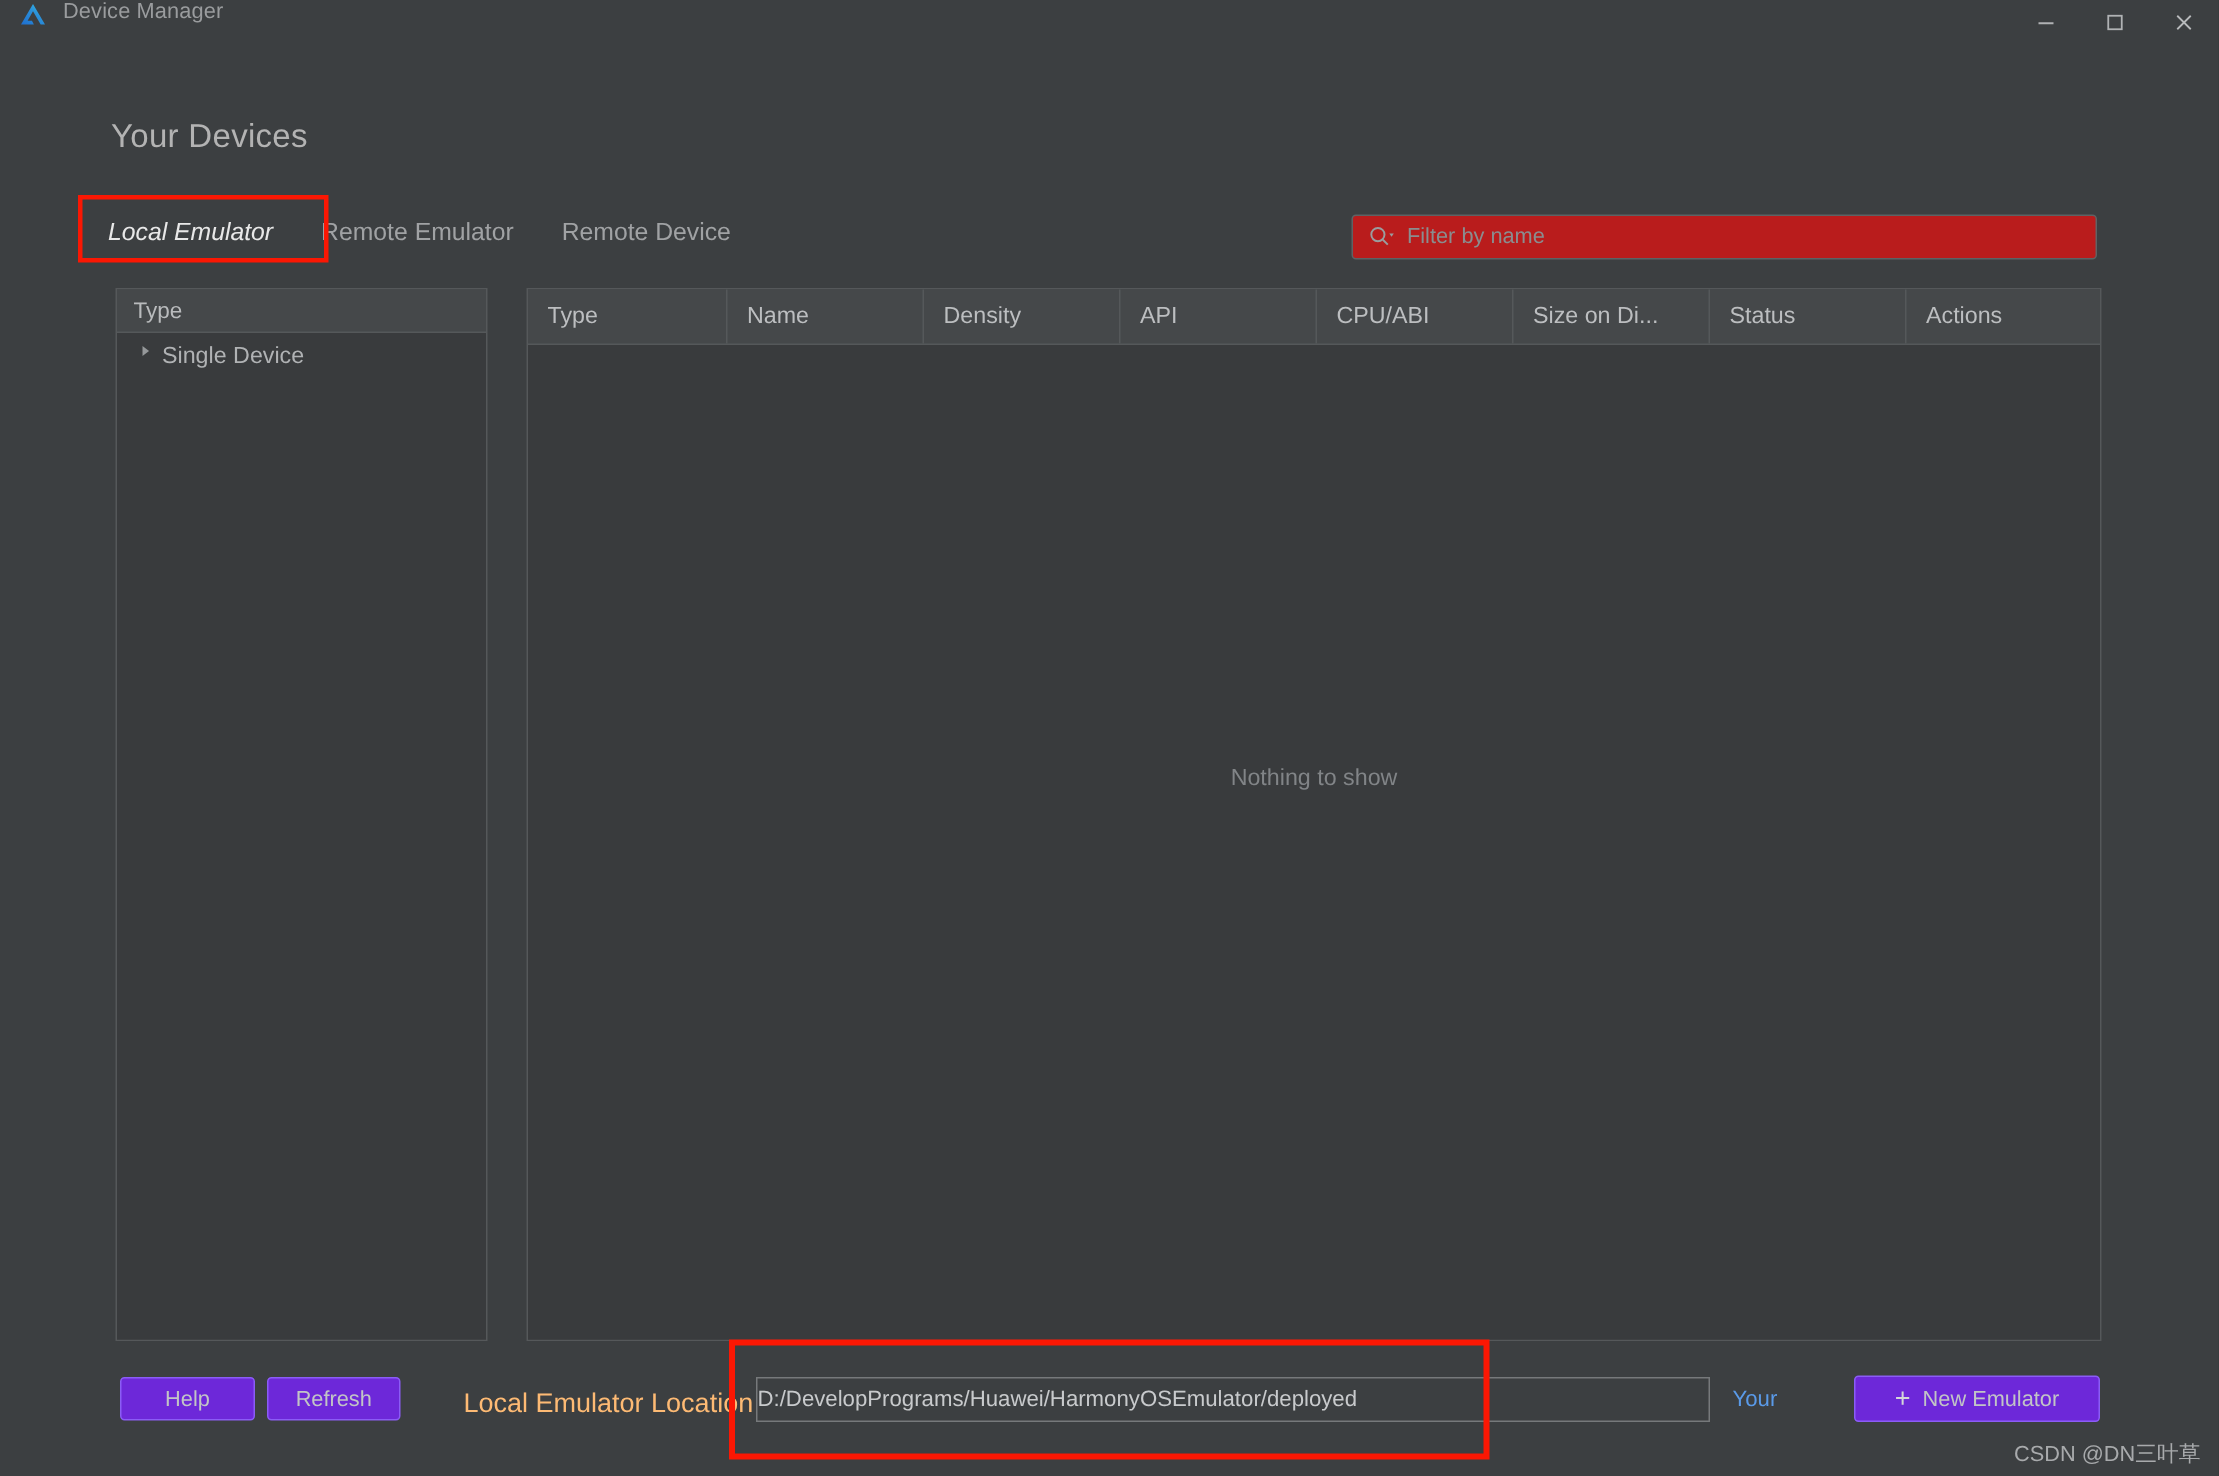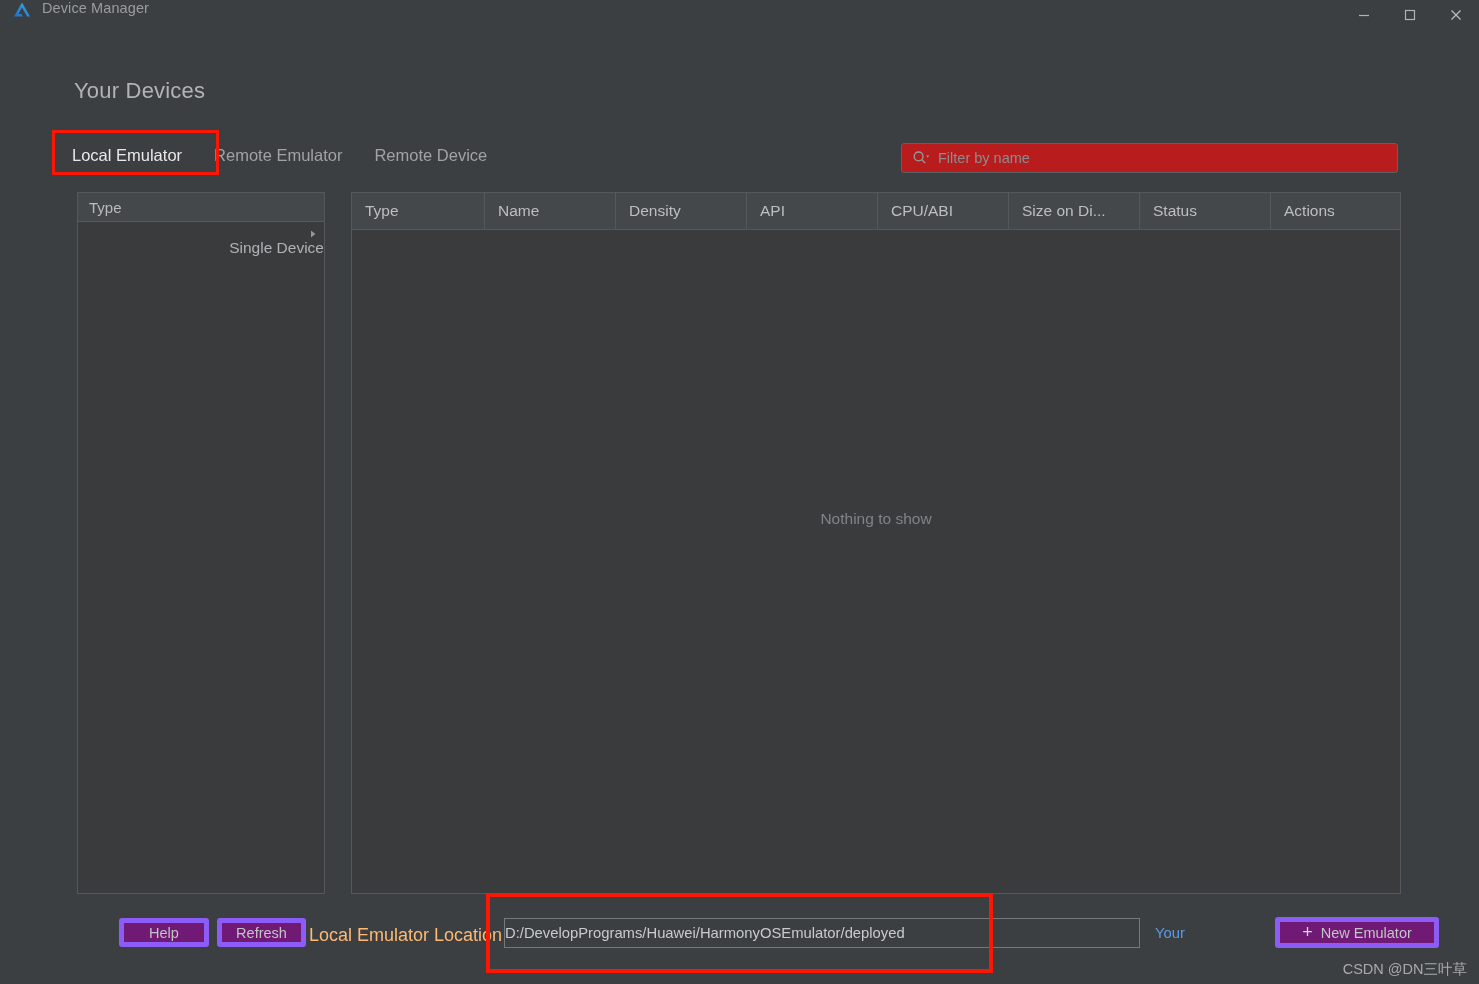--- a/index.html
+++ b/index.html
@@ -74,20 +74,21 @@
   }
   .tab {
     font-size: 16.5px;
     padding: 6px 16px 7px 16px;
     color: #a0a2a4;
     cursor: default;
     white-space: nowrap;
   }
   .tab.active {
     color: #e8e8e8;
+    font-style: italic;
   }
 
   
   #tab-highlight-box {
     position: absolute;
     left: 52px;
     top: 130px;
     width: 167px;
     height: 45px;
     border: 3px solid #fb1703;
@@ -151,27 +152,26 @@
     color: #b9bbbd;
     box-sizing: border-box;
   }
   #type-panel-body {
     flex: 1;
     background: #393b3d;
     padding-top: 7px;
   }
   .tree-item {
     display: flex;
-    align-items: flex-end;
+    align-items: flex-start;
     height: 26px;
     padding-left: 14px;
     font-size: 15.5px;
     color: #b0b2b4;
     cursor: default;
-    flex-direction: column;
   }
   .tree-arrow {
     width: 16px;
     display: inline-flex;
     align-items: center;
     justify-content: flex-start;
   }
 
   
   #device-table {
@@ -217,31 +217,30 @@
     top: 232px;
     text-align: center;
     font-size: 15.5px;
     color: #818487;
     margin-top: 48px;
   }
 
   
   .btn {
     box-sizing: border-box;
-    background: #701a75;
-    border: 5px solid #8b5cf6;
+    background: #6d28d9;
+    border: 1px solid #8b5cf6;
     border-radius: 3px;
     color: #c2c4c6;
     font-family: "Liberation Sans", sans-serif;
     font-size: 14.5px;
     cursor: default;
     display: flex;
     align-items: center;
     justify-content: center;
-    margin-left: 39px;
   }
 
   #help-btn {
     position: absolute;
     left: 80px;
     top: 918px;
     width: 90px;
     height: 29px;
   }
   #refresh-btn {

